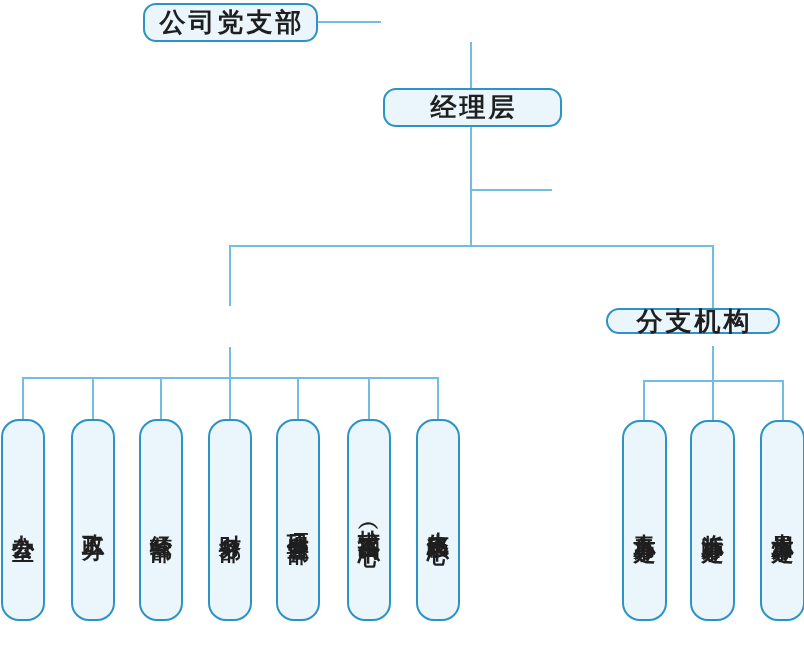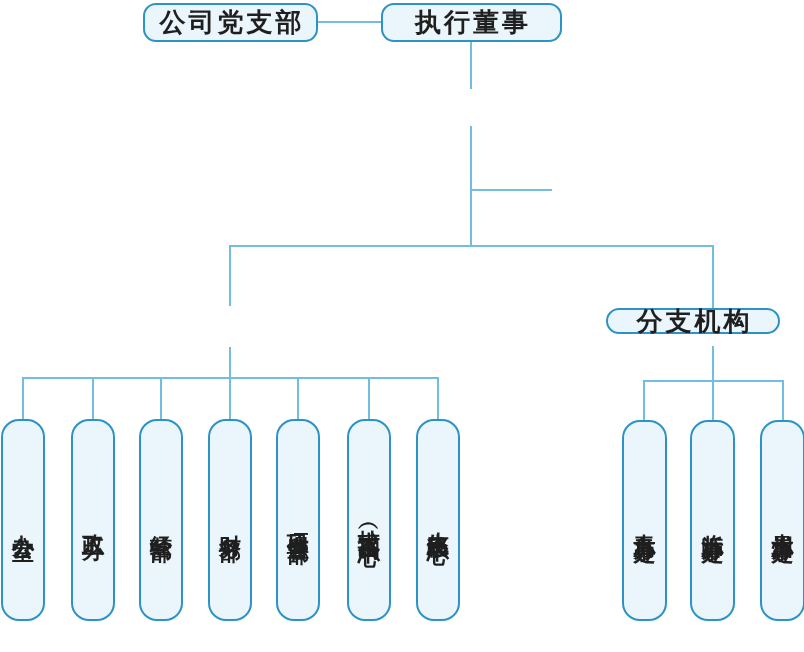--- a/index.html
+++ b/index.html
@@ -81,22 +81,22 @@
   <div class="line" style="left:712px;top:346px;width:2px;height:36px"></div>
 
   <div class="line" style="left:643px;top:380px;width:141px;height:2px"></div>
 
   <div class="line" style="left:643px;top:380px;width:2px;height:41px"></div>
   <div class="line" style="left:712px;top:380px;width:2px;height:41px"></div>
   <div class="line" style="left:782px;top:380px;width:2px;height:41px"></div>
 
   <div class="node node-h" style="left:143px;top:3px;width:175px;height:39px">公司党支部</div>
 
-  <div class="node node-h" style="left:381px;top:3px;width:181px;height:39px">执行董事</div>
 
+  <div class="node node-h" style="left:383px;top:88px;width:179px;height:39px">经理层</div>
 
 
 
   <div class="node node-h" style="left:606px;top:308px;width:174px;height:26px">分支机构</div>
 
   <div class="node node-v" style="left:1px;top:419px;width:44px;height:202px">办公室</div>
   <div class="node node-v" style="left:71px;top:419px;width:44px;height:202px">政工办</div>
   <div class="node node-v" style="left:139px;top:419px;width:44px;height:202px">经营部</div>
   <div class="node node-v" style="left:208px;top:419px;width:44px;height:202px">财务部</div>
   <div class="node node-v" style="left:276px;top:419px;width:44px;height:202px">项目监管部</div>

